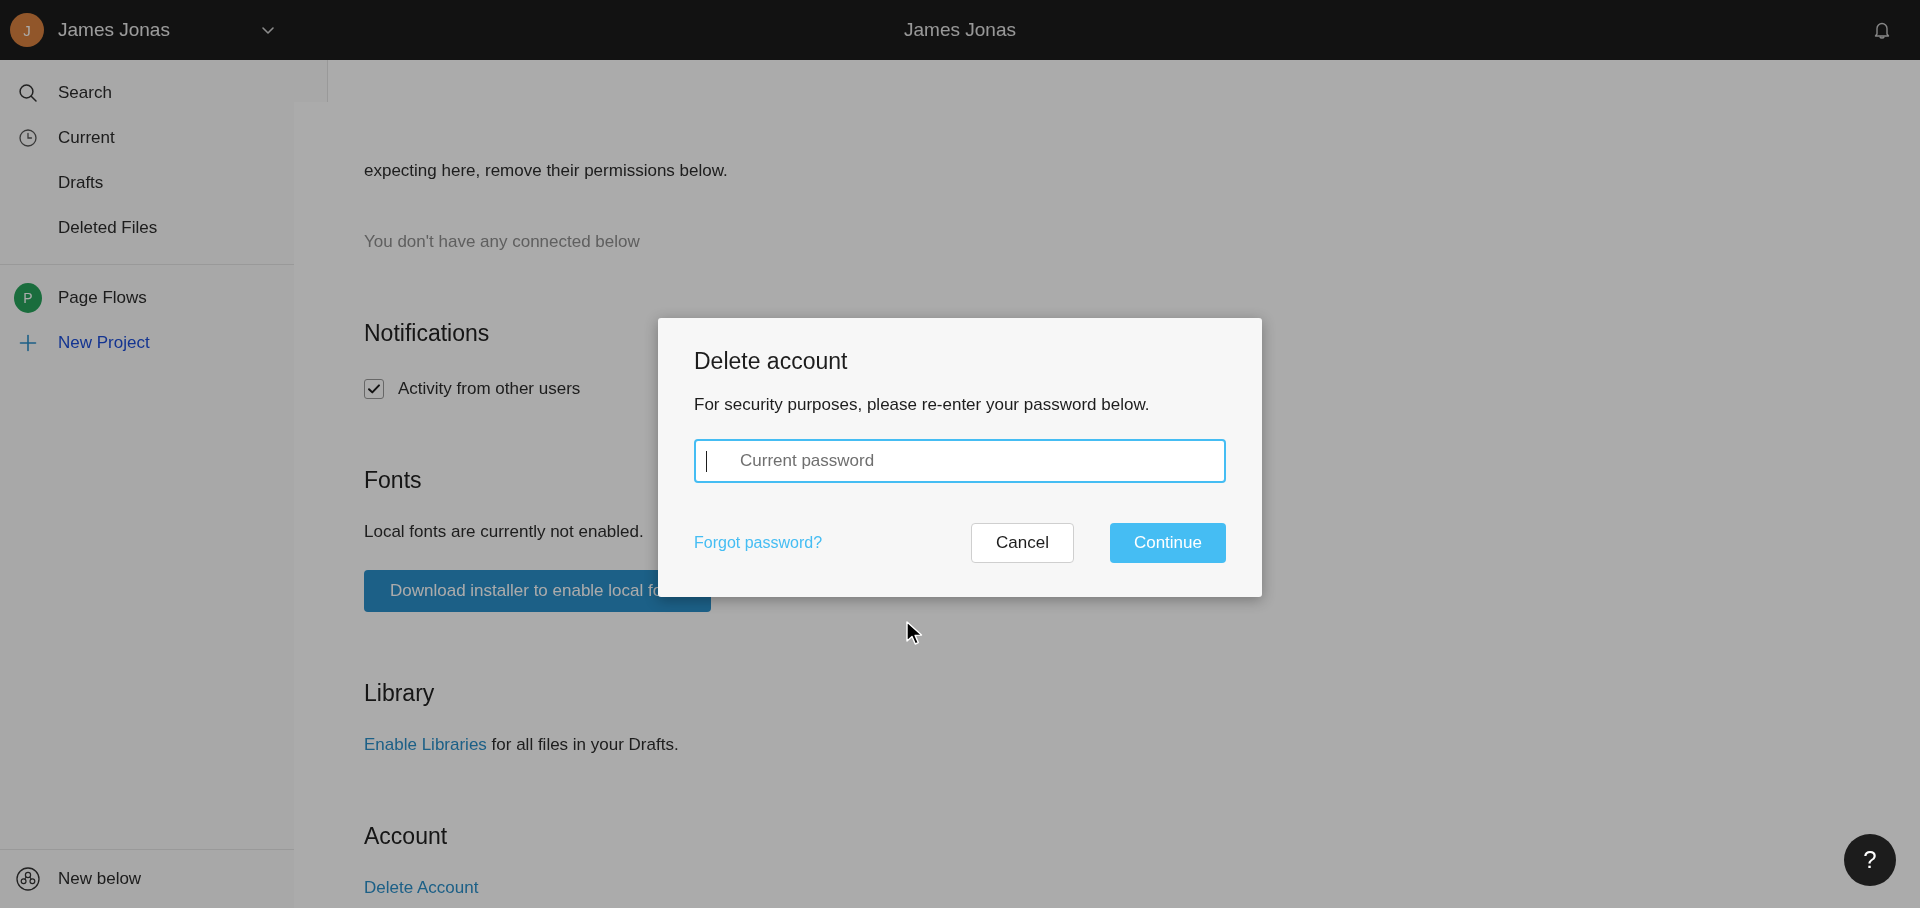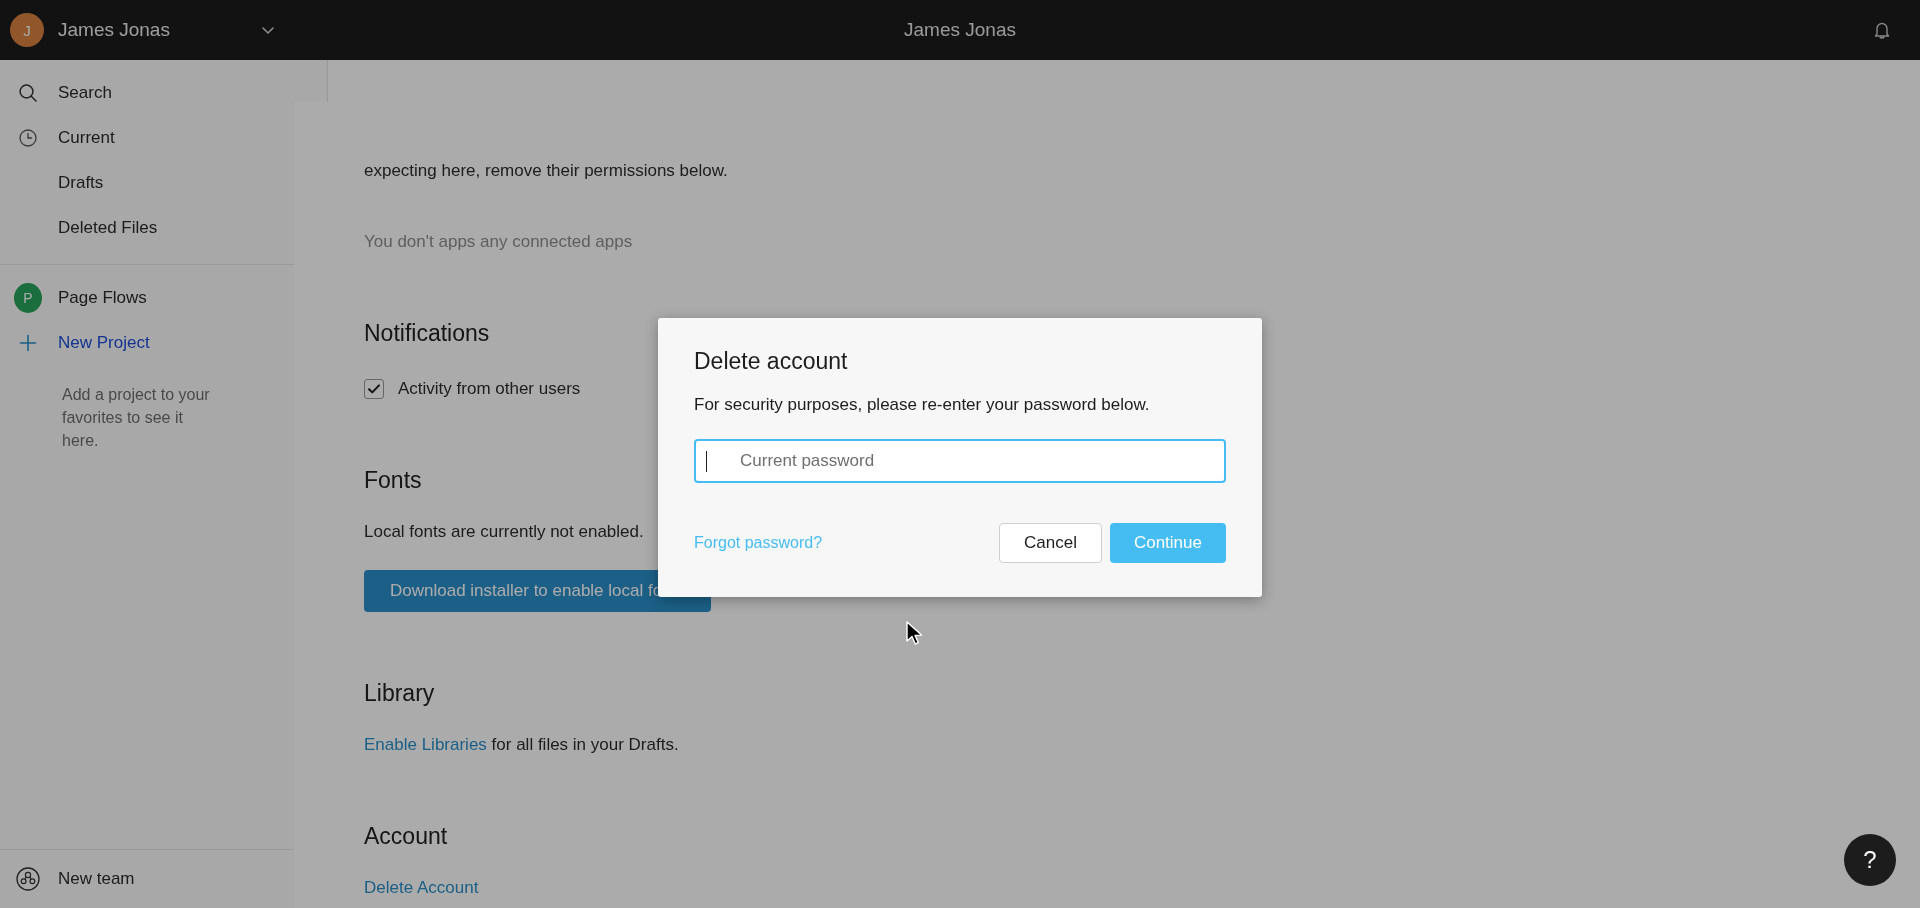--- a/index.html
+++ b/index.html
@@ -118,21 +118,21 @@
     margin-top: 24px; height: 44px; width: 100%;
     border: 2px solid #45bdf3; border-radius: 4px; background: #fff;
     display: flex; align-items: center; padding: 0 10px;
   }
   .caret { width: 1px; height: 21px; background: #1d1d1d; margin-right: 2px; }
   .pw-placeholder { font-size: 17px; color: #6f6f6f; margin-left: 31px; }
   .modal-footer {
     margin-top: 40px; display: flex; align-items: center; justify-content: space-between;
   }
   .forgot { font-size: 16px; color: #45bdf3; cursor: pointer; }
-  .modal-actions { display: flex; gap: 8px; padding-left: 33px; }
+  .modal-actions { display: flex; gap: 36px; padding-left: 33px; }
   .btn {
     height: 40px; padding: 0 24px; border-radius: 4px; font-size: 17px;
     cursor: pointer; font-family: "Liberation Sans", sans-serif;
     display: inline-flex; align-items: center; justify-content: center;
   }
   .btn-cancel { background: #fff; border: 1px solid #cfcfcf; color: #1d1d1d; }
   .btn-continue { background: #45bdf3; border: none; color: #fff; }
 
   
   .help-fab {
@@ -211,46 +211,45 @@
       </div>
       <div class="side-item">
         <span class="ico">
           <svg width="22" height="22" viewBox="0 0 22 22">
               <line x1="11" y1="3.5" x2="11" y2="18.5" stroke="#2b8fc9" stroke-width="1.6" stroke-linecap="round"></line>
               <line x1="3.5" y1="11" x2="18.5" y2="11" stroke="#2b8fc9" stroke-width="1.6" stroke-linecap="round"></line>
             </svg>
         </span>
         <span class="lbl link">New Project</span>
       </div>
-      <div class="fav-hint">Add a project to your favorites to see it here.</div>
     </div>
 
     <div class="side-spacer"></div>
 
     <div class="side-bottom">
       <div class="side-item" style="height:58px">
         <span class="ico">
           <svg width="26" height="26" viewBox="0 0 26 26">
             <circle cx="13" cy="13" r="11" fill="none" stroke="#333" stroke-width="1.3"></circle>
             <circle cx="13" cy="9" r="2.6" fill="none" stroke="#333" stroke-width="1.2"></circle>
             <circle cx="8.6" cy="15.2" r="2.4" fill="none" stroke="#333" stroke-width="1.2"></circle>
             <circle cx="17.4" cy="15.2" r="2.4" fill="none" stroke="#333" stroke-width="1.2"></circle>
             <line x1="11.2" y1="10.9" x2="9.9" y2="13" stroke="#333" stroke-width="1.1"></line>
             <line x1="14.8" y1="10.9" x2="16.1" y2="13" stroke="#333" stroke-width="1.1"></line>
           </svg>
         </span>
-        <span class="lbl">New team</span>
+        <span class="lbl">New below</span>
       </div>
     </div>
   </div>
 
   <div class="main">
     <div class="content">
       <div class="para">expecting here, remove their permissions below.</div>
-      <div class="muted">You don't apps any connected apps</div>
+      <div class="muted">You don't have any connected below</div>
 
       <div class="h2">Notifications</div>
       <div class="checkrow">
         <span class="checkbox">
           <svg width="14" height="14" viewBox="0 0 14 14">
               <path d="M2 7.2 L5.3 10.4 L12 3.4" fill="none" stroke="#1d1d1d" stroke-width="2" stroke-linecap="round" stroke-linejoin="round"></path>
             </svg>
         </span>
         <span class="ctext">Activity from other users</span>
       </div>

